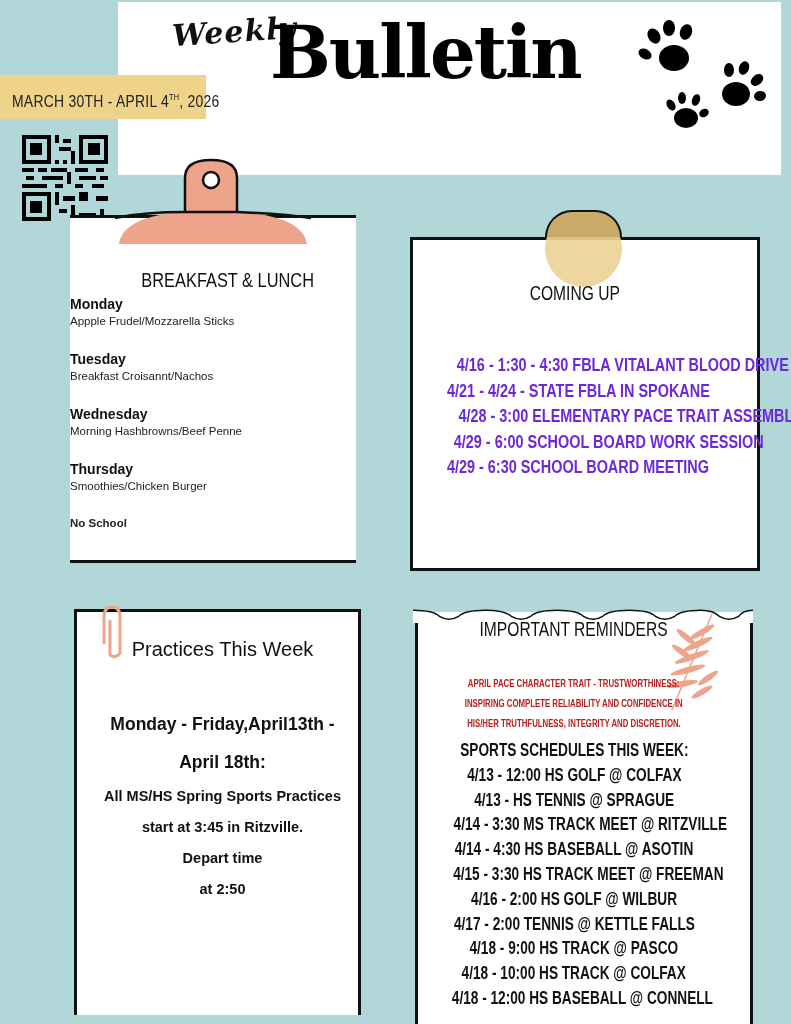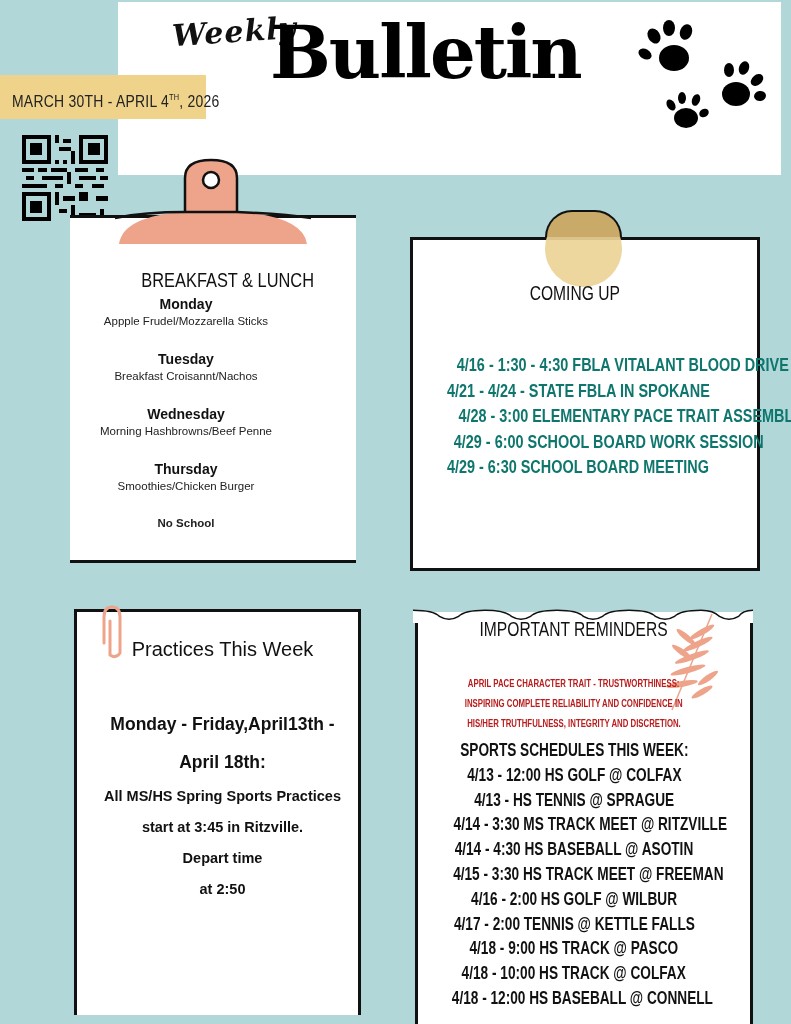--- a/index.html
+++ b/index.html
@@ -13,28 +13,28 @@
   .date-text sup{font-size:9px;}
   .qr{left:22px;top:135px;width:86px;height:86px;}
   .card{background:#fff;position:absolute;}
   .card.c1{left:70px;top:215px;width:286px;height:342px;border-top:3px solid #111;border-bottom:3px solid #111;}
   .card.c2{left:410px;top:237px;width:350px;height:334px;border:3px solid #111;box-sizing:border-box;}
   .card.c3{left:74px;top:609px;width:287px;height:406px;border:3px solid #111;border-bottom:none;box-sizing:border-box;}
   .card.c4{left:415px;top:612px;width:338px;height:412px;border-left:3px solid #111;border-right:3px solid #111;box-sizing:border-box;}
   .condensed{font-family:"Liberation Sans Narrow","Liberation Sans",sans-serif;transform:scaleX(0.78);display:inline-block;white-space:nowrap;}
   .center{text-align:center;}
   .menu-title{left:85px;top:268px;width:286px;font-size:21px;color:#111;}
-  .menu-list{left:70px;top:295px;width:232px;text-align:center;}
+  .menu-list{left:70px;top:295px;width:232px;}
   .menu-item{margin-bottom:21px;}
   .menu-day{font-weight:bold;font-size:14px;color:#111;line-height:18px;}
   .menu-food{font-size:11.5px;color:#222;line-height:16px;}
   .menu-food.bold{font-weight:bold;}
   .coming-title{left:410px;top:282px;width:330px;font-size:20px;color:#111;}
   .coming-list{left:410px;top:352px;width:330px;}
-  .coming-list div{font-size:18.5px;font-weight:bold;color:#0f766e;line-height:25.5px;}
+  .coming-list div{font-size:18.5px;font-weight:bold;color:#6d28d9;line-height:25.5px;}
   .prac-title{left:74px;top:638px;width:297px;font-size:20px;color:#111;}
   .prac-body{left:74px;top:705px;width:297px;text-align:center;}
   .prac-l1{font-weight:bold;font-size:17.5px;line-height:38px;color:#111;}
   .prac-l2{font-weight:bold;font-size:14.5px;line-height:31px;color:#111;}
   .rem-title{left:415px;top:618px;width:318px;font-size:20px;color:#111;}
   .rem-trait{left:415px;top:674px;width:318px;}
   .rem-trait div{font-size:10px;font-weight:bold;color:#b91c1c;line-height:20px;}
   .rem-sports{left:415px;top:738px;width:318px;}
   .rem-sports div{font-size:17.5px;font-weight:bold;color:#111;line-height:24.8px;text-decoration:underline;}
 </style>

